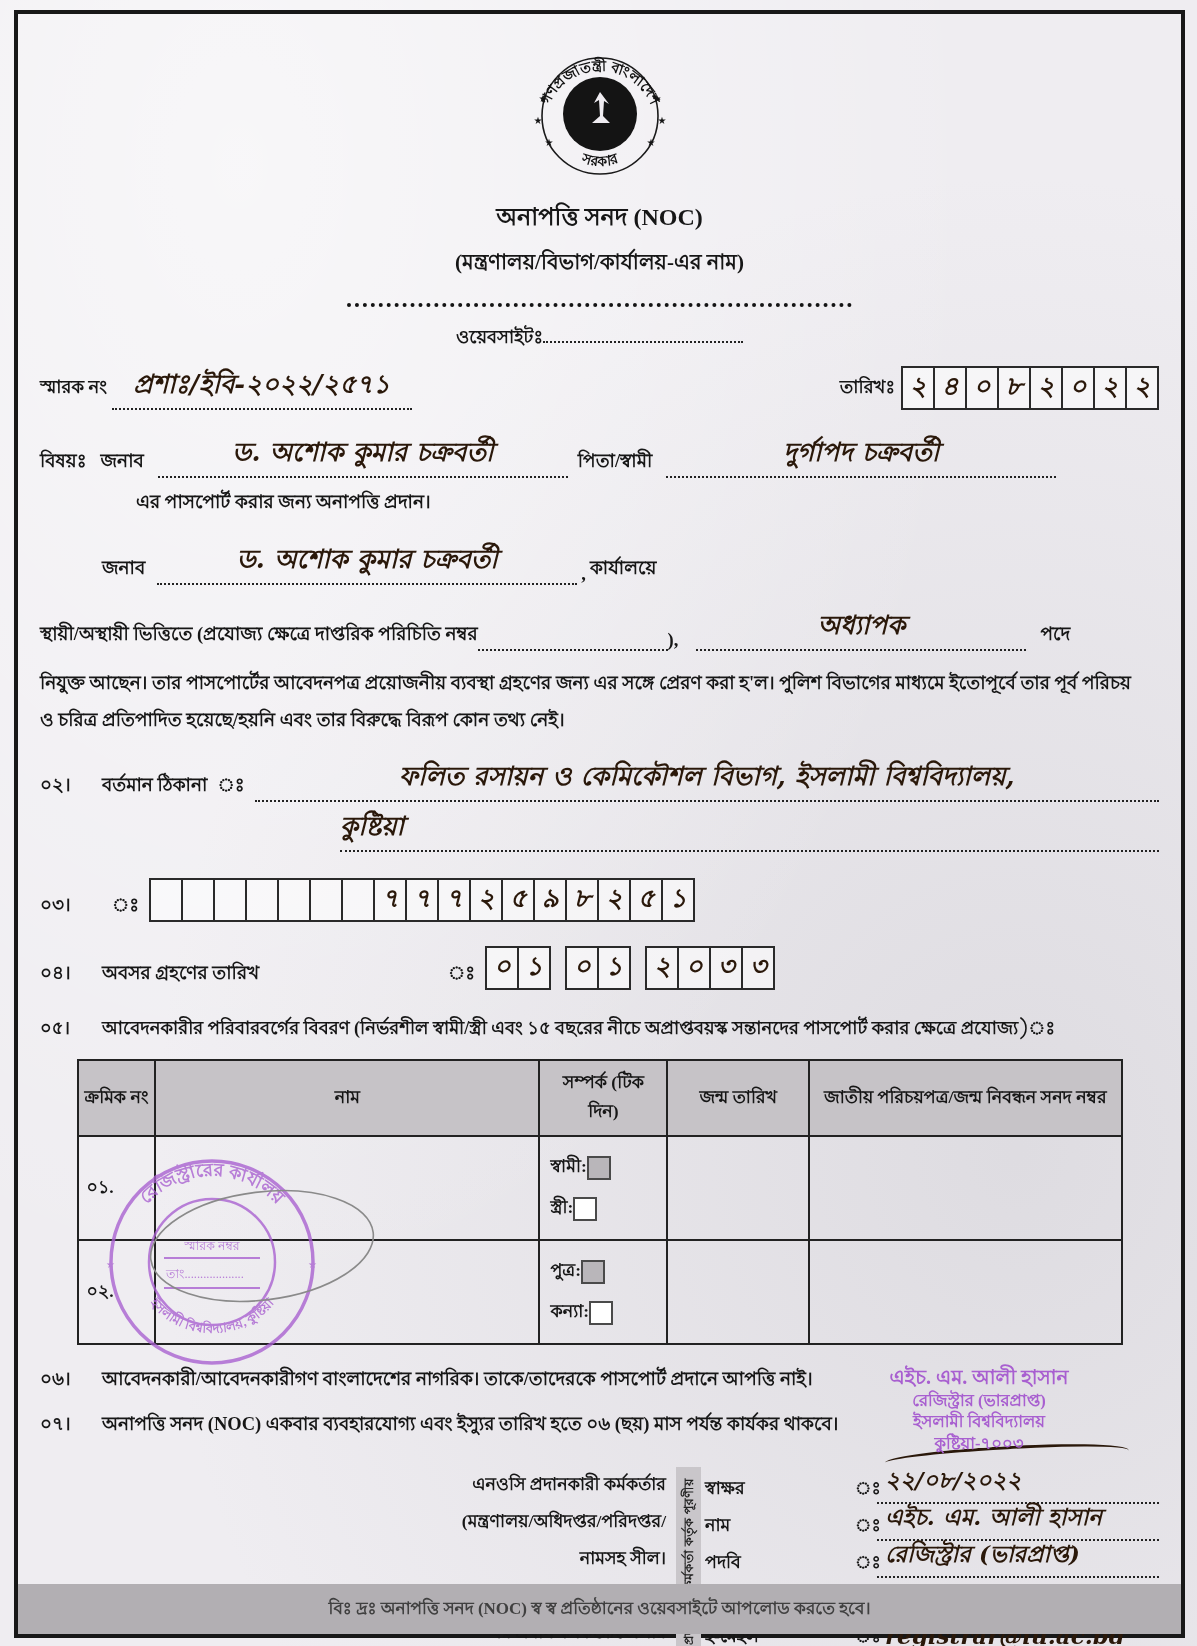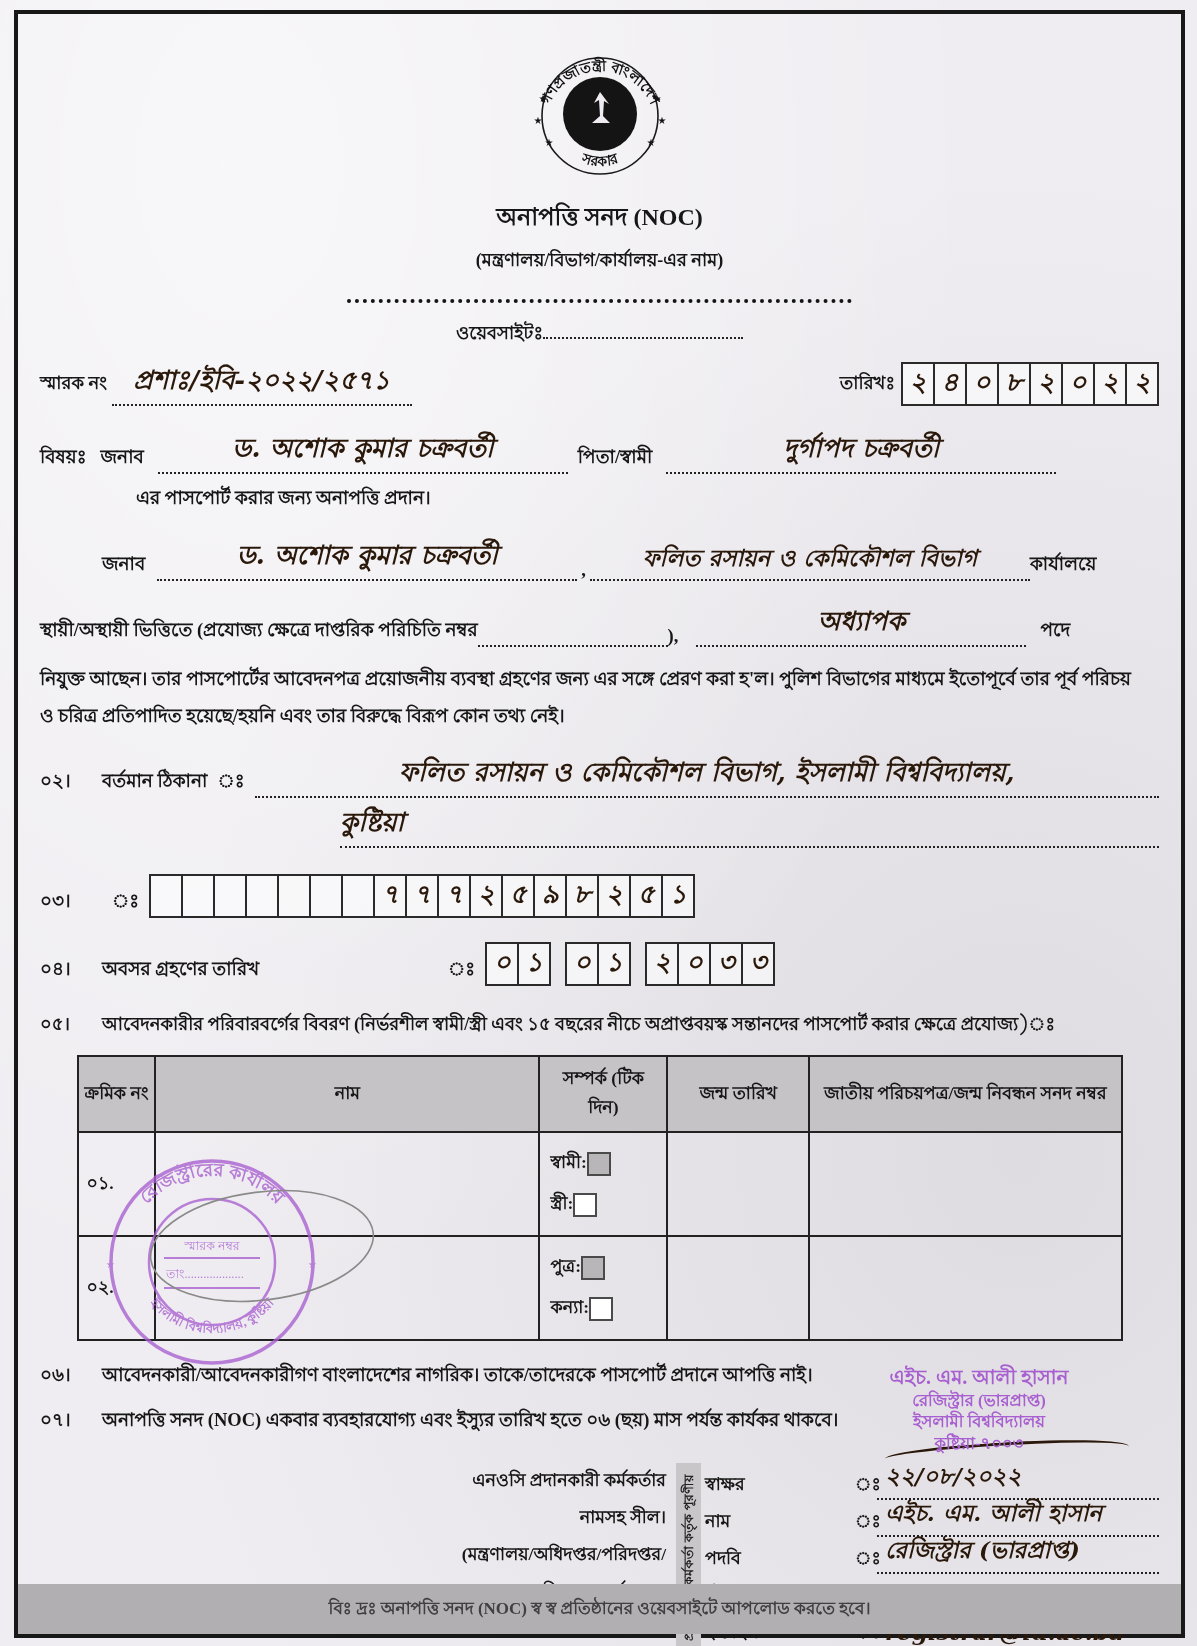--- a/index.html
+++ b/index.html
@@ -12,21 +12,21 @@
       #efedf1;
     color:#161616; overflow:hidden;
   }
   .frame {
     position:absolute; left:14px; right:12px; top:10px; bottom:8px;
     border:4px solid #181818; padding:18px 22px 0 22px;
   }
   
   .seal-wrap { text-align:center; margin-top:14px; }
   .doc-title { text-align:center; font-size:24px; font-weight:bold; margin:4px 0 0 0; }
-  .doc-subtitle { text-align:center; font-size:18px; font-weight:bold; margin-top:8px; }
+  .doc-subtitle { text-align:center; font-size:21px; font-weight:bold; margin-top:8px; }
   .big-dotted { width:505px; margin:22px auto 0 auto; border-bottom:4px dotted #141414; height:4px; }
   .website-row { text-align:center; margin-top:16px; font-size:18px; font-weight:bold; }
   .dots { display:inline-block; border-bottom:2px dotted #222; }
   
   .memo-row { display:flex; justify-content:space-between; align-items:flex-end; margin-top:10px; }
   .memo-left { font-size:18px; font-weight:bold; white-space:nowrap; }
   .date-right { display:flex; align-items:center; gap:6px; font-size:18px; font-weight:bold; }
   .cells { display:inline-flex; }
   .cell {
     width:34px; height:44px; border:2px solid #2a2a2a; margin-left:-2px;
@@ -152,21 +152,20 @@
       <span class="uline" style="min-width:410px;"><span class="hw hw-lg">ড. অশোক কুমার চক্রবর্তী</span></span>
       <span class="lbl" style="margin-left:10px">পিতা/স্বামী</span>
       <span class="uline" style="min-width:390px;"><span class="hw hw-lg">দুর্গাপদ চক্রবর্তী</span></span>
     </div>
     <div class="subject-line2">এর পাসপোর্ট করার জন্য অনাপত্তি প্রদান।</div>
 
     <div class="body-line" style="margin-left:62px">
       <span style="margin-right:12px">জনাব</span>
       <span class="uline" style="min-width:420px;"><span class="hw hw-lg">ড. অশোক কুমার চক্রবর্তী</span></span>
       <span style="margin:0 4px">,</span>
-      <span class="uline" style="min-width:440px;"><span class="hw hw-md">ফলিত রসায়ন ও কেমিকৌশল বিভাগ</span></span>
       <span>কার্যালয়ে</span>
     </div>
     <div class="body-line">
       <span>স্থায়ী/অস্থায়ী ভিত্তিতে (প্রযোজ্য ক্ষেত্রে দাপ্তরিক পরিচিতি নম্বর</span>
       <span class="dots" style="width:190px;height:18px;"></span>
       <span>),</span>
       <span class="uline" style="min-width:330px;margin-left:18px;"><span class="hw hw-lg">অধ্যাপক</span></span>
       <span style="margin-left:14px">পদে</span>
     </div>
     <div class="para">নিযুক্ত আছেন। তার পাসপোর্টের আবেদনপত্র প্রয়োজনীয় ব্যবস্থা গ্রহণের জন্য এর সঙ্গে প্রেরণ করা হ'ল। পুলিশ বিভাগের মাধ্যমে  ইতোপূর্বে তার পূর্ব পরিচয়</div>
@@ -282,22 +281,22 @@
       <span>আবেদনকারী/আবেদনকারীগণ বাংলাদেশের নাগরিক। তাকে/তাদেরকে পাসপোর্ট প্রদানে আপত্তি নাই।</span>
     </div>
     <div class="sec" style="margin-top:14px">
       <span class="num">০৭।</span>
       <span>অনাপত্তি সনদ (NOC) একবার ব্যবহারযোগ্য এবং ইস্যুর তারিখ হতে ০৬ (ছয়) মাস পর্যন্ত কার্যকর থাকবে।</span>
     </div>
 
     <div class="sig-area">
       <div class="sig-left">
           <div>এনওসি প্রদানকারী কর্মকর্তার</div>
+          <div>(মন্ত্রণালয়/অধিদপ্তর/পরিদপ্তর/</div>
           <div>নামসহ সীল।</div>
-          <div>(মন্ত্রণালয়/অধিদপ্তর/পরিদপ্তর/</div>
           <div>বিভাগ/কর্পোরেশন</div>
           <div>এর প্রধান কর্মকর্তা/জেলার</div>
           <div>দায়িত্বপ্রাপ্ত কর্মকর্তা)</div>
         </div>
       <div class="sig-strip">NOC প্রদানকারী কর্মকর্তা কর্তৃক পূরণীয়</div>
       <div class="sig-fields">
           <div class="sig-row">
           <span class="f-label">স্বাক্ষর</span>
           <span class="f-colon">ঃ</span>
           <span class="f-value"><span class="hw hw-md">২২/০৮/২০২২</span></span>

